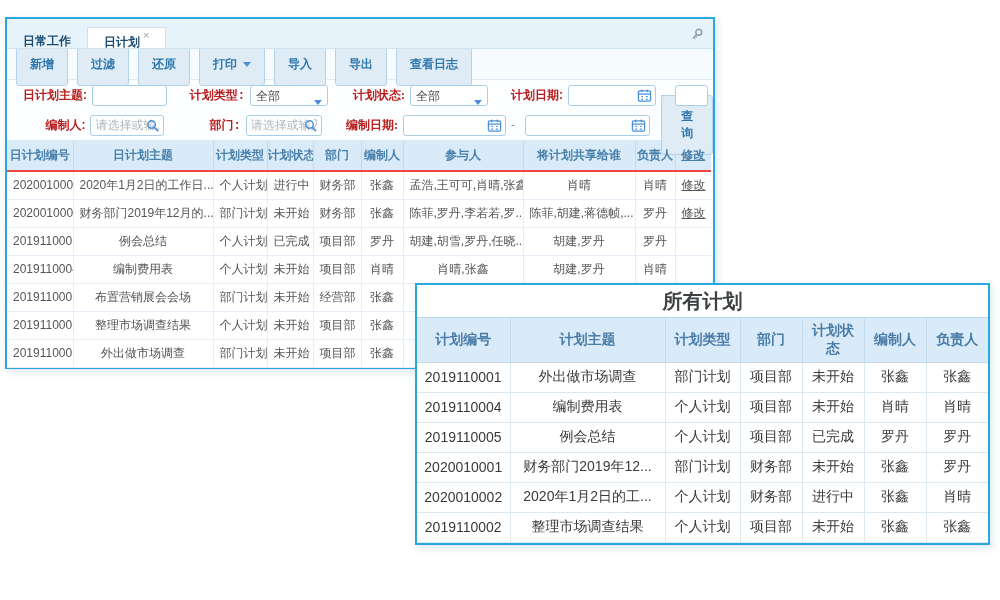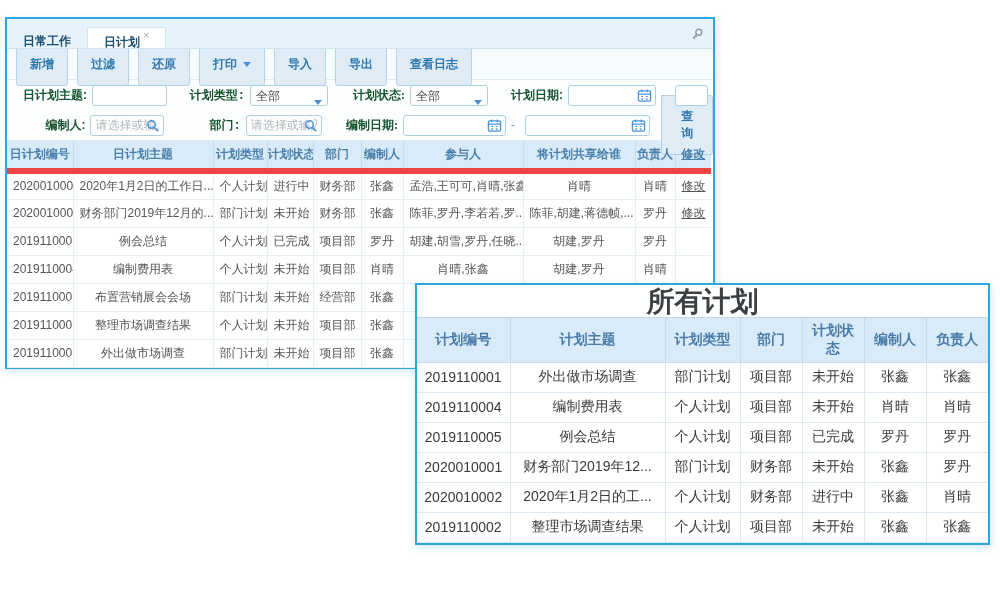--- a/index.html
+++ b/index.html
@@ -21,51 +21,51 @@
   .toolbar { height:31px; background:#f6fbfd; display:flex; align-items:center; gap:9px; padding:0 9px; border-bottom:1px solid #ddebf5; }
   .tbtn {
     background:#dfecf6; border:1px solid #b5d3e8; border-radius:3px; color:#2e77ad;
     font-weight:bold; font-size:12px; padding:12px 13px; cursor:pointer; display:flex; align-items:center; gap:6px;
     font-family:inherit;
   }
   .caret { width:0; height:0; border-left:4px solid transparent; border-right:4px solid transparent; border-top:5px solid #4a90d9; display:inline-block; }
 
   .filters { background:#fdfeff; border-bottom:1px solid #ddebf5; }
   .frow { height:30px; display:flex; align-items:center; }
-  .flabel { font-weight:bold; color:#14532d; text-align:right; white-space:nowrap; }
+  .flabel { font-weight:bold; color:#b91c1c; text-align:right; white-space:nowrap; }
   .l1 { width:80px; } .l2 { width:62px; margin-left:16px;font-family:Liberation Mono, monospace; } .l3 { width:62px; margin-left:15px;font-family:Liberation Serif, serif; } .l4 { width:62px; margin-left:13px; }
   .fin { height:21px; border:1px solid #a9cfe8; border-radius:3px; background:#fff; margin-left:5px; position:relative; display:flex; align-items:flex-end; }
   .fin input { border:none; outline:none; width:100%; height:100%; font-size:12px; padding:0 4px; background:transparent; font-family:inherit; color:#444; }
   .fin input::placeholder { color:#b0b6bb; }
   .w75{width:75px;} .w78{width:78px;} .w88{width:88px;} .w105{width:105px;} .w128{width:128px;} .wflex{flex:1; margin-right:5px;}
   .selval { padding-left:5px; color:#444; flex:1; }
   .fin .caret { margin-right:5px; }
   .icon-right { position:absolute; right:3px; top:2px; width:15px; height:15px; }
   .dash { color:#8a98a3; margin:0 5px; }
   .qbtn { margin-left:11px; }
 
   table.grid { border-collapse:collapse; table-layout:fixed; width:704px; }
   table.grid th {
     background:#d9ebf8; color:#4980ab; font-weight:bold; font-size:12px; height:30px;
-    border-right:1px solid #c2dcee; border-bottom:6px solid #ef4444; white-space:nowrap; overflow:hidden;
+    border-right:1px solid #c2dcee; border-bottom:2px solid #ef4444; white-space:nowrap; overflow:hidden;
   }
   table.grid td {
     height:28px; border-right:1px solid #e6eff7; border-bottom:1px solid #e6eff7;
     white-space:nowrap; overflow:hidden; padding:0 6px; color:#555;
   }
   table.grid th:last-child, table.grid td:last-child { border-right:none;text-decoration:underline; }
   .center { text-align:center; } .left { text-align:center; }
   .link { color:#3e8ccc; cursor:pointer; }
 
   
   .panel-all {
     position:absolute; left:415px; top:283px; width:575px; height:262px; z-index:2;
     background:#fff; border:2px solid #2aa7dd; box-shadow:2px 3px 8px rgba(40,120,170,.18);
   }
-  .all-title { height:33px; line-height:33px; text-align:center; font-size:28px; font-weight:bold; color:#3c4043; border-bottom:1px solid #b9d9ec; }
+  .all-title { height:33px; line-height:33px; text-align:center; font-size:20px; font-weight:bold; color:#3c4043; border-bottom:1px solid #b9d9ec; }
   table.report { border-collapse:collapse; table-layout:fixed; width:571px; font-size:14px; }
   table.report th {
     background:#d9ebf8; color:#4a7ca8; font-weight:bold; height:44px; line-height:1.25;
     border-right:1px solid #c2dcee; border-bottom:1px solid #c2dcee; padding:0 3px;
   }
   table.report td {
     height:30px; text-align:center; color:#3a3a3a;
     border-right:1px solid #dce8f2; border-bottom:1px solid #dce8f2;
     white-space:nowrap; overflow:hidden; padding:0 3px;
   }

